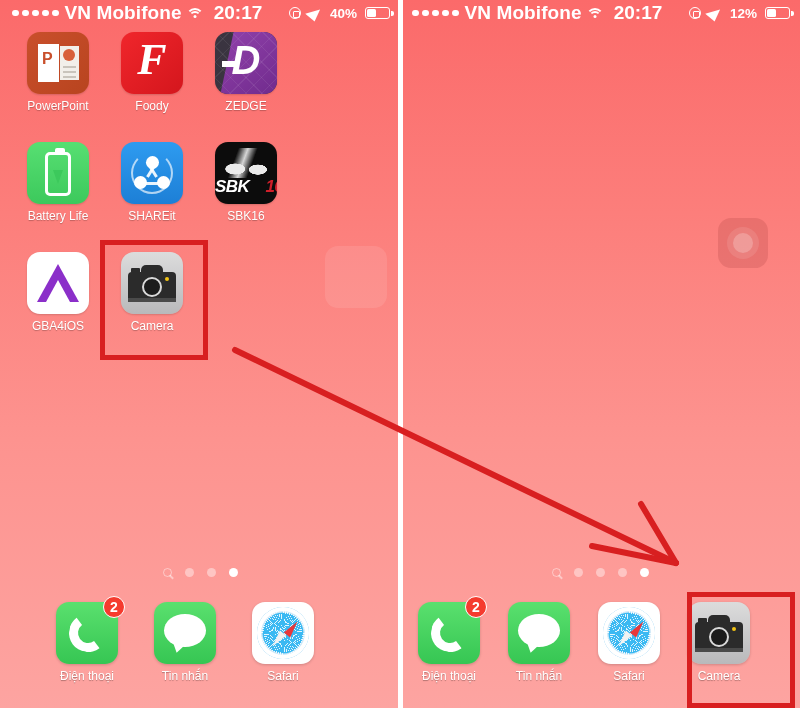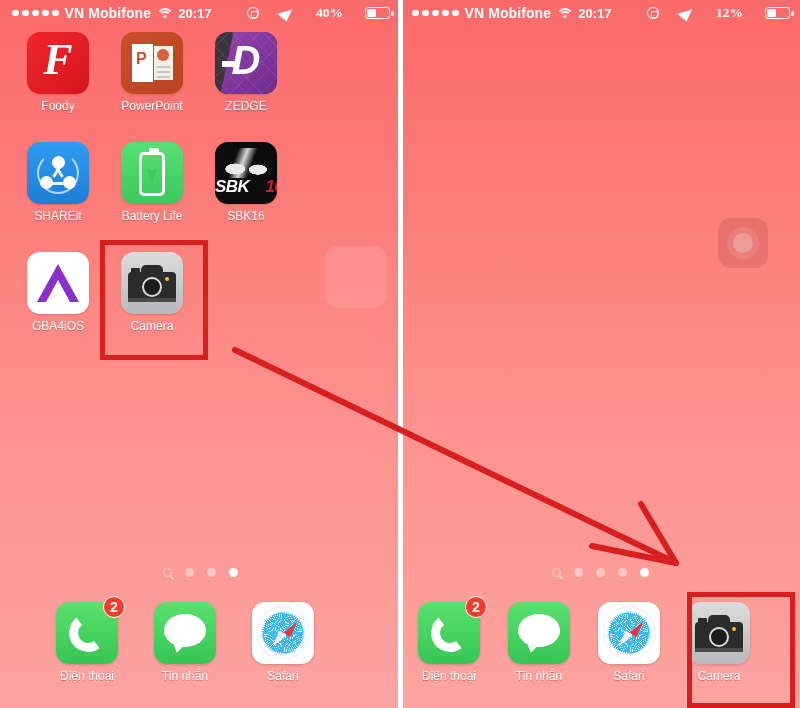--- a/index.html
+++ b/index.html
@@ -18,32 +18,32 @@
 
   .divider { position:absolute; left:398px; top:0; width:5px; height:708px;
     background:#ffffff; z-index:6; }
 
   
   .statusbar { position:absolute; top:0; left:0; width:400px; height:26px;
     display:flex; align-items:center; color:#fff; font-size:13.5px; font-weight:bold; }
   .sb-left { display:flex; align-items:center; gap:6px; margin-left:12px; }
   .dots-sig { display:flex; gap:3.5px; }
   .dots-sig i { display:block; width:6.5px; height:6.5px; border-radius:50%; background:#fff; }
-  .carrier { font-size:14px; letter-spacing:0.1px; }
+  .carrier { font-size:19px; letter-spacing:0.1px; }
   .wifi { width:15px; height:12px; position:relative; display:inline-block; }
   .wifi::before, .wifi::after, .wifi i {
     content:""; position:absolute; left:50%; transform:translateX(-50%);
     border:2px solid #fff; border-bottom-color:transparent;
     border-left-color:transparent; border-right-color:transparent; border-radius:50%;
   }
   .wifi::before { width:14px; height:14px; top:1px; }
   .wifi::after  { width:8px;  height:8px;  top:4px; }
   .wifi i { width:3px; height:3px; top:8px; background:#fff; border:none; border-radius:50%; }
-  .clock { font-size:13px; }
-  .sb-right { display:flex; align-items:center; gap:22px; margin-left:auto; margin-right:10px;font-family:Liberation Serif, serif; }
+  .clock { font-size:19px; margin-left:5px; }
+  .sb-right { display:flex; align-items:center; gap:8px; margin-left:auto; margin-right:10px; }
   .lockico { width:12px; height:12px; border:1.6px solid #fff; border-radius:50%; position:relative; }
   .lockico::after { content:""; position:absolute; left:3px; top:2.5px; width:5px; height:5px;
     border:1.4px solid #fff; border-radius:1px; }
   .navglyph { width:13px; height:13px; position:relative; }
   .navglyph::before { content:""; position:absolute; left:0; top:0;
     border-left:6.5px solid transparent; border-right:6.5px solid transparent;
     border-bottom:13px solid #fff; transform:rotate(45deg) skew(-6deg,-6deg); }
   .battpct { font-size:13.5px; }
   .batt { width:25px; height:12px; border:1.6px solid #fff; border-radius:3px; position:relative; }
   .batt::after { content:""; position:absolute; right:-4.5px; top:3px; width:2.5px; height:5px;
@@ -238,66 +238,66 @@
         <span class="navglyph"></span>
         <span class="battpct">40%</span>
         <span class="batt">
           <span class="fill" style="width:40%"></span>
         </span>
       </div>
     </div>
 
     <div class="grid" style="top:32px; padding-left:11px; gap:0;">
       <div class="app">
-        <div class="app-icon ic-foody"></div>
-        <div class="app-label">Foody</div>
-      </div>
-      <div class="app">
         <div class="app-icon ic-powerpoint">
           <span class="pp-doc"></span>
             <span class="pp-pg"></span>
           <span class="pp-pie"></span>
           <span class="pp-ln" style="top:34px"></span>
           <span class="pp-ln" style="top:39px"></span>
           <span class="pp-ln" style="top:44px"></span>
         </div>
         <div class="app-label">PowerPoint</div>
       </div>
       <div class="app">
+        <div class="app-icon ic-foody"></div>
+        <div class="app-label">Foody</div>
+      </div>
+      <div class="app">
         <div class="app-icon ic-zedge">
           <span class="zg-pur"></span>
             <span class="zg-mesh"></span>
           <span class="zg-d">D</span>
             <span class="zg-bar"></span>
         </div>
         <div class="app-label">ZEDGE</div>
       </div>
     </div>
 
     <div class="grid" style="top:142px; padding-left:11px;">
+      <div class="app">
+        <div class="app-icon ic-battery">
+          <span class="bb"></span>
+            <span class="bolt"></span>
+        </div>
+        <div class="app-label">Battery Life</div>
+      </div>
       <div class="app">
         <div class="app-icon ic-shareit">
           <span class="sr-ring"></span>
           <span class="lk" style="left:22px;top:26px;width:18px;transform:rotate(58deg)"></span>
           <span class="lk" style="left:22px;top:26px;width:18px;transform:rotate(-58deg)"></span>
           <span class="lk" style="left:22px;top:40px;width:20px;"></span>
           <span class="nd n1"></span>
             <span class="nd n2"></span>
             <span class="nd n3"></span>
         </div>
         <div class="app-label">SHAREit</div>
       </div>
       <div class="app">
-        <div class="app-icon ic-battery">
-          <span class="bb"></span>
-            <span class="bolt"></span>
-        </div>
-        <div class="app-label">Battery Life</div>
-      </div>
-      <div class="app">
         <div class="app-icon ic-sbk">
           <span class="moto"></span>
           <span class="sbktxt">SBK<b>16</b></span>
         </div>
         <div class="app-label">SBK16</div>
       </div>
     </div>
 
     <div class="grid" style="top:252px; padding-left:11px;">
       <div class="app">

